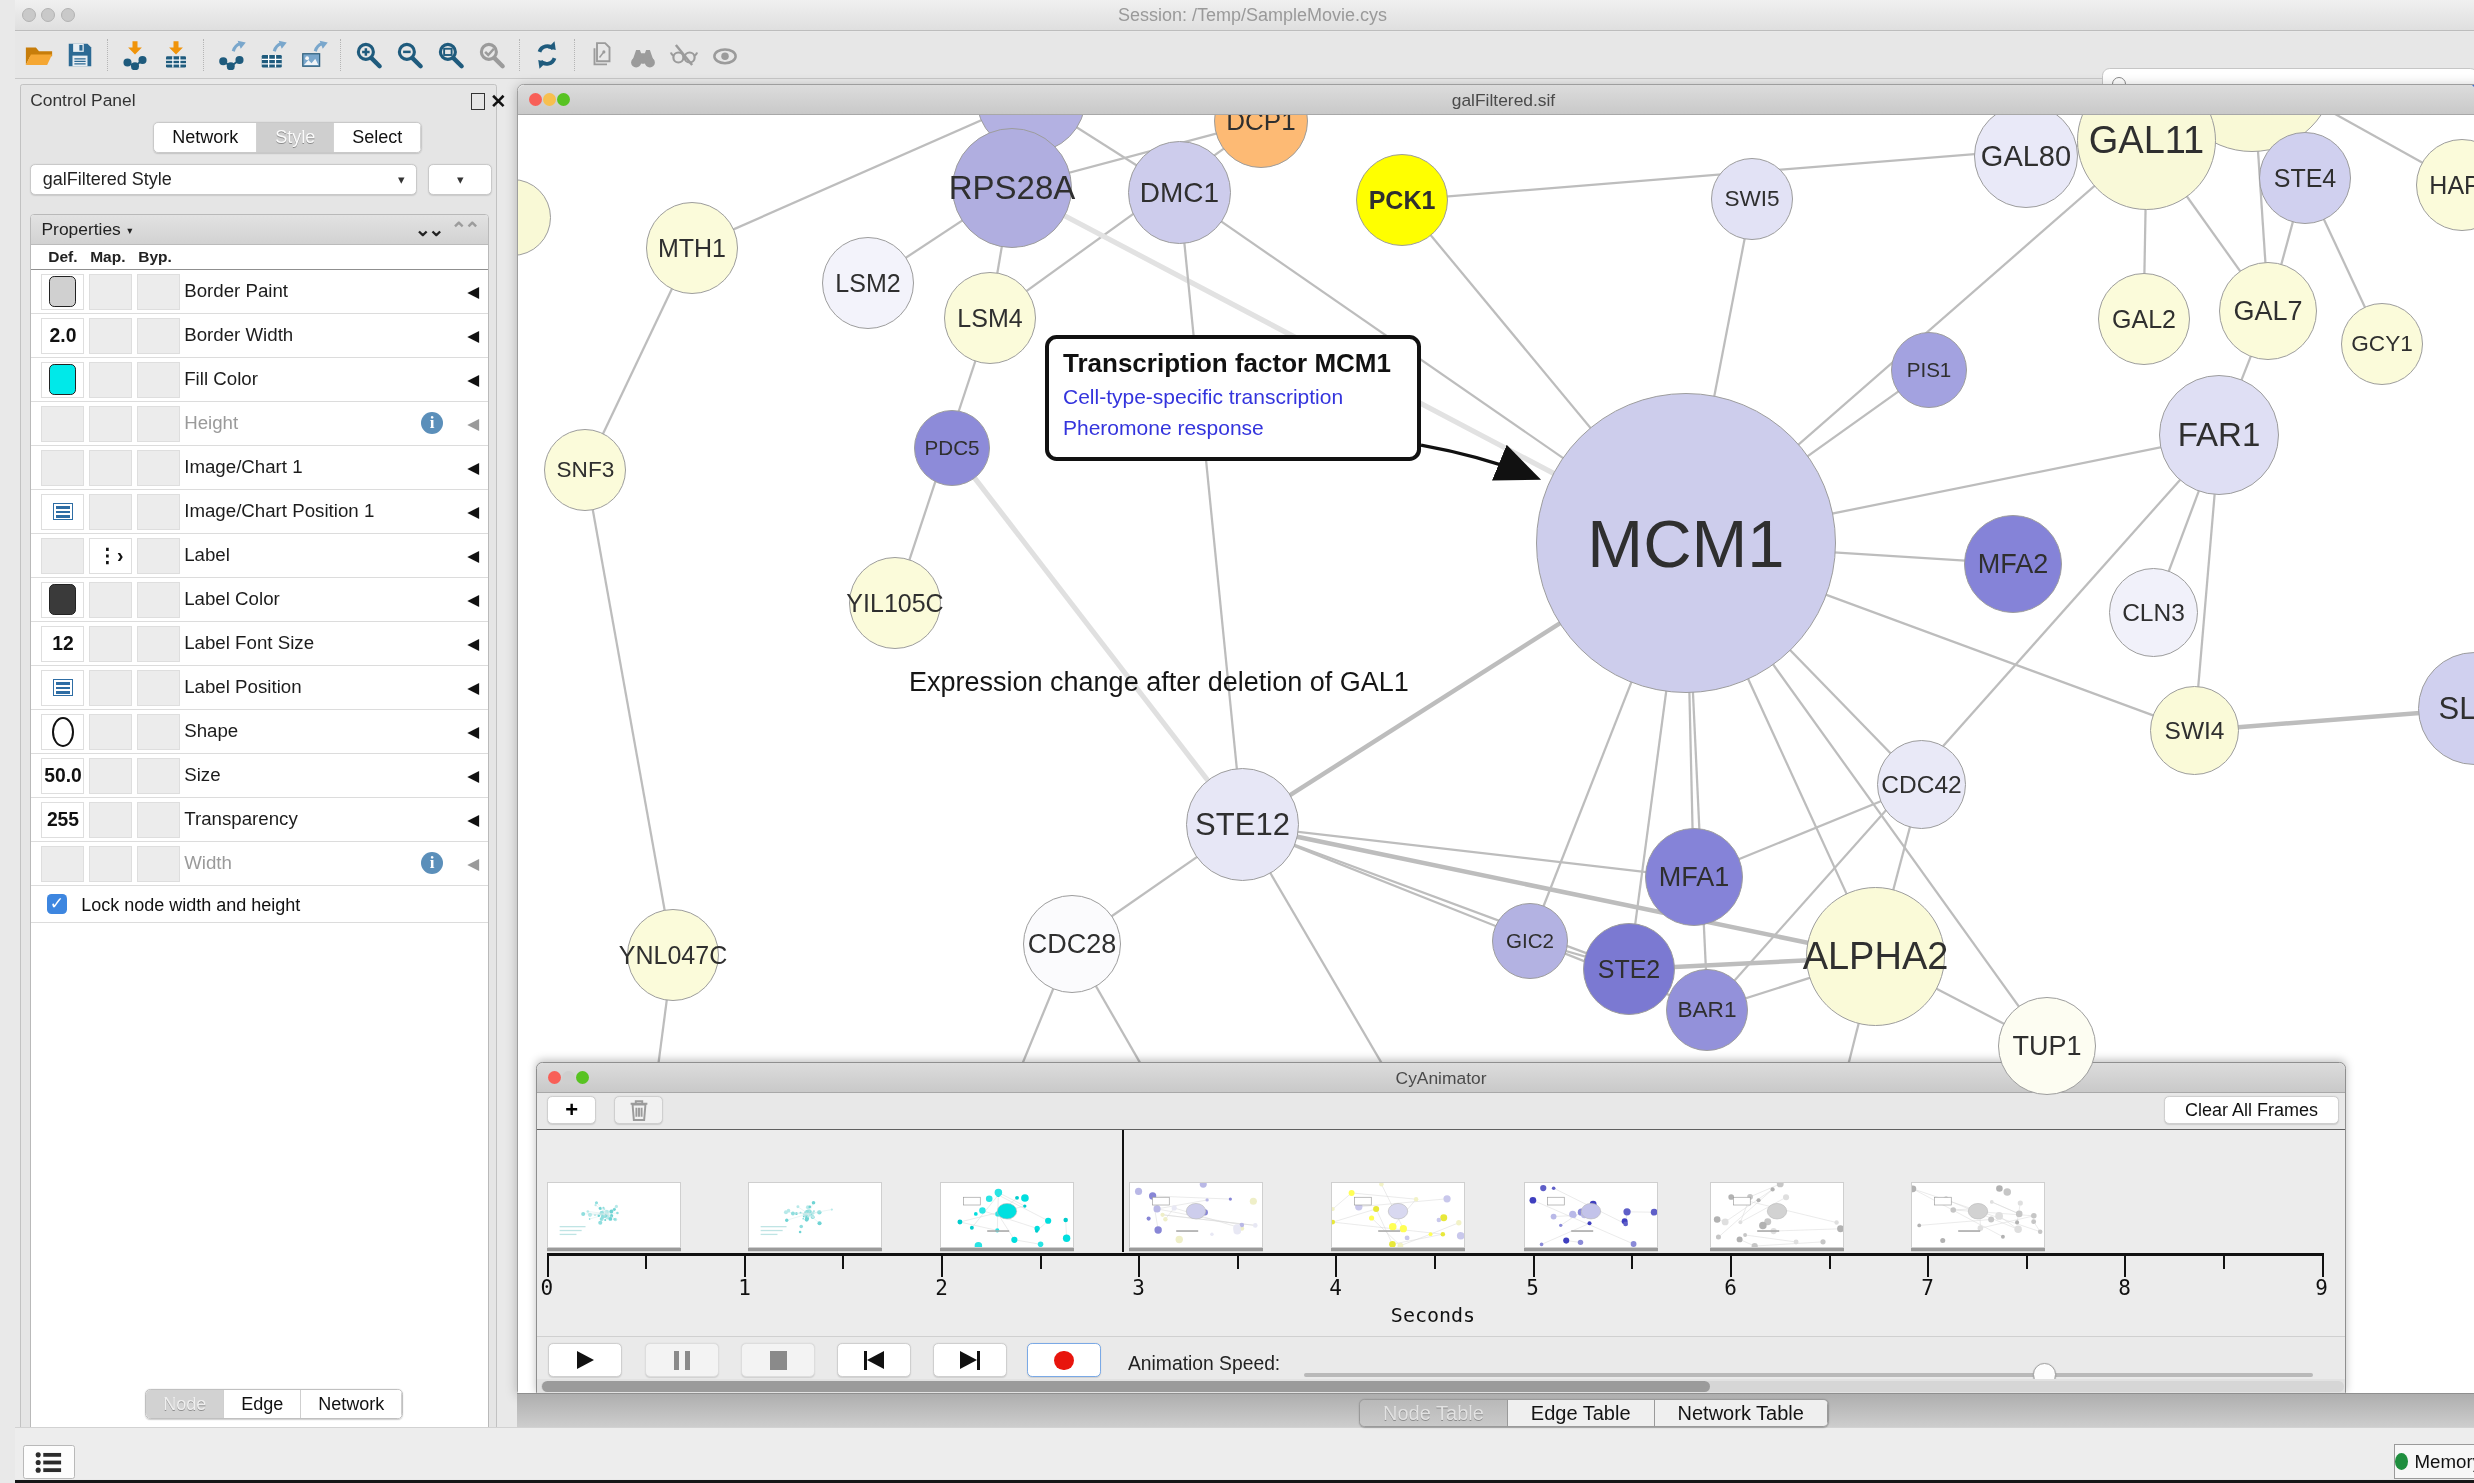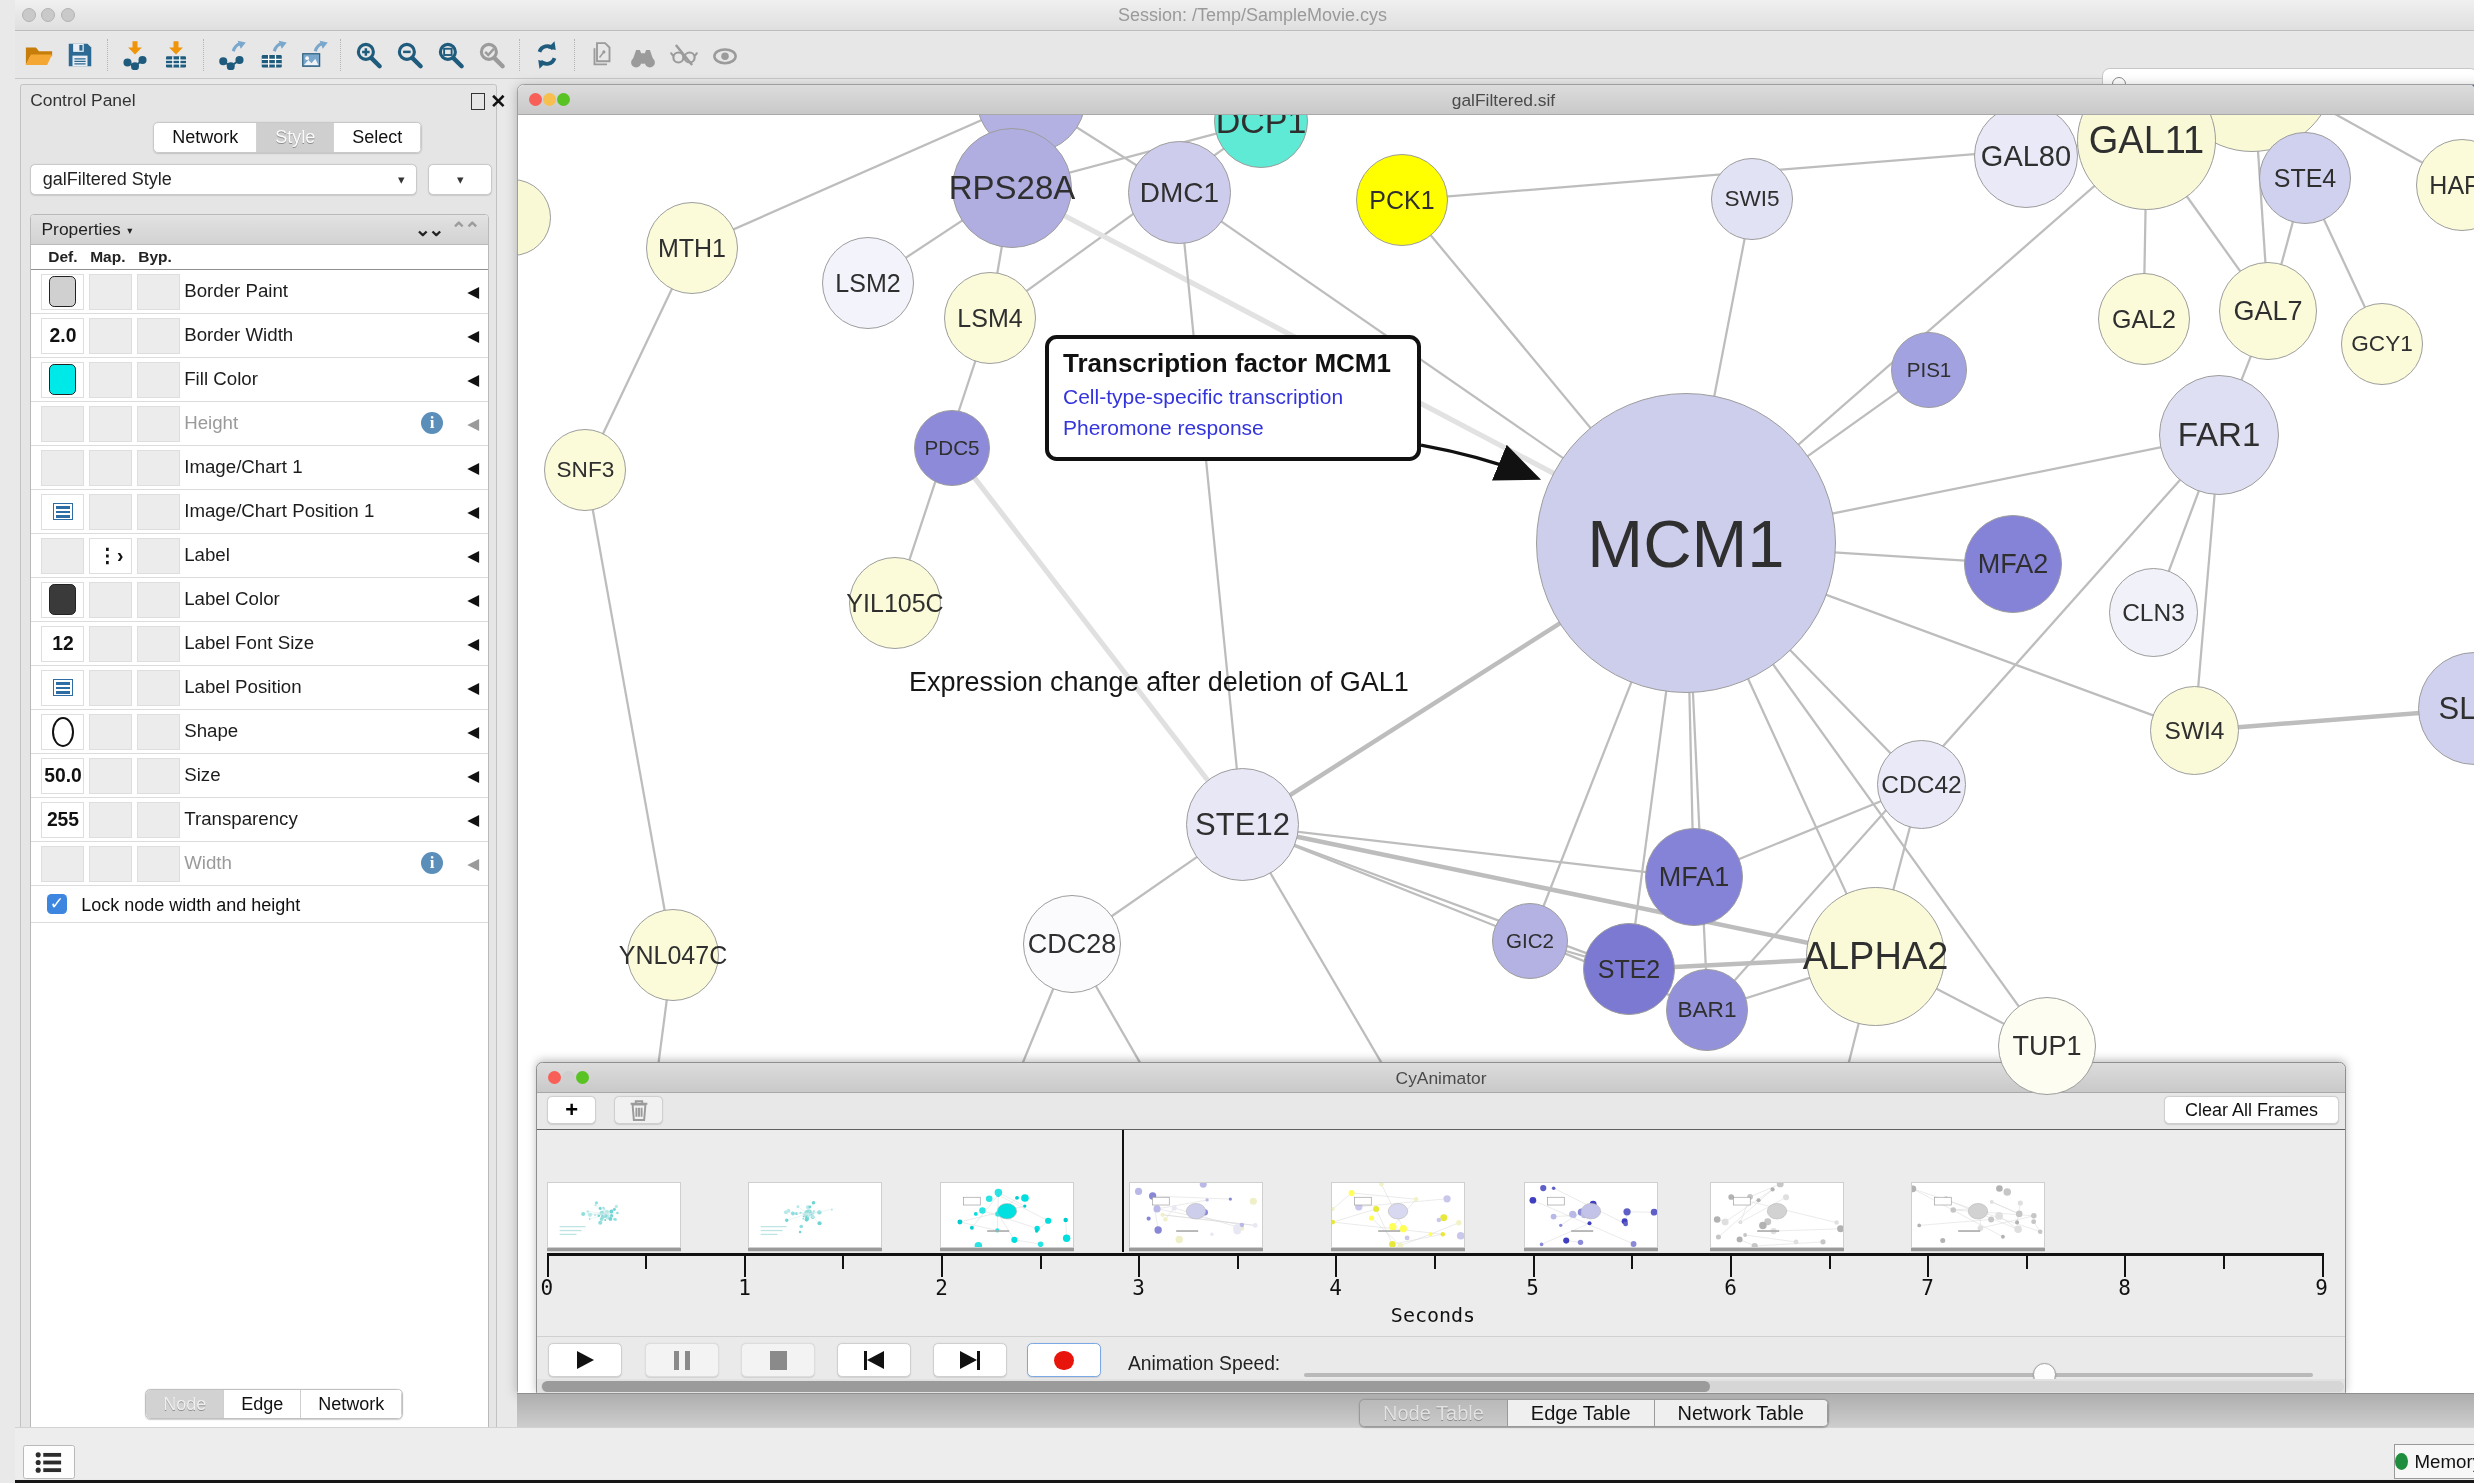--- a/index.html
+++ b/index.html
@@ -607,24 +607,24 @@
           <line x1="2106" y1="1306" x2="1724" y2="1325" stroke="#bdbdbd" stroke-width="7"></line>
           <line x1="2106" y1="1306" x2="1846" y2="1389" stroke="#bdbdbd" stroke-width="3.5"></line>
           <line x1="2106" y1="1306" x2="2051" y2="1524" stroke="#bdbdbd" stroke-width="3.5"></line>
           <line x1="1570" y1="1281" x2="1724" y2="1325" stroke="#bdbdbd" stroke-width="3.5"></line>
           <line x1="2373" y1="1445" x2="2106" y2="1306" stroke="#bdbdbd" stroke-width="3.5"></line>
         </svg>
       <div id="nodes-layer">
           <div class="node" style="left: 458px; top: -72px; height: 110px; width: 110px; background: rgb(179, 177, 226); font-size: 30px; z-index: 2;"></div>
           <div class="node" style="left: 1650px; top: -131px; height: 168px; width: 168px; background: rgb(249, 249, 214); font-size: 46px; z-index: 2;"></div>
           <div class="node" style="left: -44px; top: 64px; height: 77px; width: 77px; background: rgb(249, 249, 214); font-size: 21px; z-index: 2;"></div>
-          <div class="node" style="left: 696px; top: -41px; height: 94px; width: 94px; background: #5eead4; font-size: 34px; z-index: 2; text-align: right;">DCP1</div>
+          <div class="node" style="left: 696px; top: -41px; height: 94px; width: 94px; background: #fdba74; font-size: 26px; z-index: 2; text-align: right;">DCP1</div>
           <div class="node" style="left: 434px; top: 13px; height: 120px; width: 120px; background: rgb(176, 174, 224); font-size: 33px; z-index: 2;">RPS28A</div>
           <div class="node" style="left: 610px; top: 26px; height: 103px; width: 103px; background: rgb(205, 204, 236); font-size: 28px; z-index: 2;">DMC1</div>
-          <div class="node" style="left: 838px; top: 39px; height: 92px; width: 92px; background: rgb(255, 255, 0); font-size: 25px; z-index: 2;">PCK1</div>
+          <div class="node" style="left: 838px; top: 39px; height: 92px; width: 92px; background: rgb(255, 255, 0); font-size: 25px; z-index: 2; font-weight: bold;">PCK1</div>
           <div class="node" style="left: 1193px; top: 43px; height: 82px; width: 82px; background: rgb(226, 226, 245); font-size: 22.6px; z-index: 2;">SWI5</div>
           <div class="node" style="left: 1456px; top: -11px; height: 104px; width: 104px; background: rgb(233, 233, 248); font-size: 29px; z-index: 2;">GAL80</div>
           <div class="node" style="left: 1559px; top: -44px; height: 139px; width: 139px; background: rgb(249, 249, 216); font-size: 38px; z-index: 2;">GAL11</div>
           <div class="node" style="left: 1741px; top: 17.4px; height: 92px; width: 92px; background: rgb(208, 208, 239); font-size: 25px; z-index: 2;">STE4</div>
           <div class="node" style="left: 1898px; top: 24px; height: 92px; width: 92px; background: rgb(251, 251, 218); font-size: 25px; z-index: 2;">HAP2</div>
           <div class="node" style="left: 128px; top: 87px; height: 92px; width: 92px; background: rgb(251, 251, 218); font-size: 25px; z-index: 2;">MTH1</div>
           <div class="node" style="left: 304px; top: 122px; height: 92px; width: 92px; background: rgb(243, 243, 251); font-size: 25px; z-index: 2;">LSM2</div>
           <div class="node" style="left: 426px; top: 157px; height: 92px; width: 92px; background: rgb(251, 251, 218); font-size: 25px; z-index: 2;">LSM4</div>
           <div class="node" style="left: 1580px; top: 158px; height: 92px; width: 92px; background: rgb(251, 251, 218); font-size: 25px; z-index: 2;">GAL2</div>
           <div class="node" style="left: 1701px; top: 147px; height: 98px; width: 98px; background: rgb(251, 251, 218); font-size: 27px; z-index: 2;">GAL7</div>

